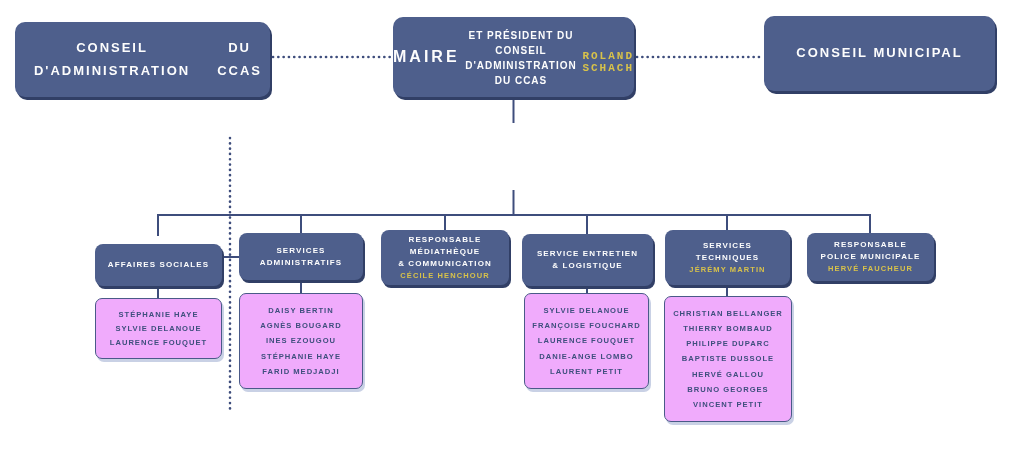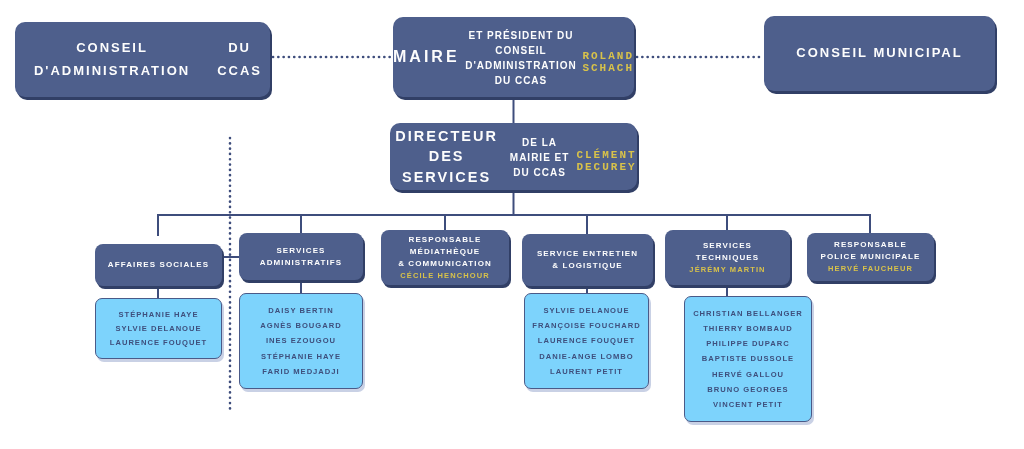--- a/index.html
+++ b/index.html
@@ -26,21 +26,21 @@
   .dept{
     position:absolute;z-index:1;background:#4e5f8c;border-radius:8px;
     box-shadow:2px 3px 0 #313f66;color:#fdfdfd;
     display:flex;flex-direction:column;align-items:center;justify-content:center;
     text-align:center;font-weight:bold;padding:2px 4px;box-sizing:border-box;
   }
   .dept .tline{font-size:8px;letter-spacing:1.1px;line-height:1.5;}
   .dept .head{font-size:7.5px;letter-spacing:1.1px;line-height:1.5;color:#d8c24a;}
 
   .staffbox{
-    position:absolute;z-index:1;background:#7dd3fc;border:1px solid #4a5a88;border-radius:7px;
+    position:absolute;z-index:1;background:#f0abfc;border:1px solid #4a5a88;border-radius:7px;
     box-shadow:2px 3px 0 #c9d1e5;color:#3e4f7d;
     display:flex;flex-direction:column;align-items:center;justify-content:space-evenly;
     text-align:center;font-weight:bold;padding:6px 2px;box-sizing:border-box;
   }
   .staffbox .sname{font-size:7.6px;letter-spacing:1px;line-height:1.2;}
 </style>
 </head>
 <body>
 
 <div id="canvas">
@@ -75,25 +75,20 @@
   <div class="box" style="left:393px;top:17px;width:241px;height:80px;">
     <div class="huge">MAIRE</div>
     <div class="sub" style="max-width:210px;">ET PRÉSIDENT DU CONSEIL D'ADMINISTRATION DU CCAS</div>
     <div class="person">ROLAND SCHACH</div>
   </div>
 
   <div class="box" style="left:764px;top:16px;width:231px;height:75px;">
     <div class="big">CONSEIL MUNICIPAL</div>
   </div>
 
-  <div class="box" style="left:390px;top:123px;width:247px;height:67px;">
-    <div class="mid">DIRECTEUR DES SERVICES</div>
-    <div class="sub">DE LA MAIRIE ET DU CCAS</div>
-    <div class="person">CLÉMENT DECUREY</div>
-  </div>
 
   <div class="dept" style="left:95px;top:244px;width:127px;height:42px;">
     <div class="tline">AFFAIRES SOCIALES</div>
   </div>
 
   <div class="dept" style="left:239px;top:233px;width:124px;height:47px;">
     <div class="tline">SERVICES</div>
     <div class="tline">ADMINISTRATIFS</div>
   </div>
 
@@ -136,21 +131,21 @@
   </div>
 
   <div class="staffbox" style="left:524px;top:293px;width:125px;height:96px;">
     <div class="sname">SYLVIE DELANOUE</div>
     <div class="sname">FRANÇOISE FOUCHARD</div>
     <div class="sname">LAURENCE FOUQUET</div>
     <div class="sname">DANIE-ANGE LOMBO</div>
     <div class="sname">LAURENT PETIT</div>
   </div>
 
-  <div class="staffbox" style="left:684px;top:296px;width:128px;height:126px;">
+  <div class="staffbox" style="left:664px;top:296px;width:128px;height:126px;">
     <div class="sname">CHRISTIAN BELLANGER</div>
     <div class="sname">THIERRY BOMBAUD</div>
     <div class="sname">PHILIPPE DUPARC</div>
     <div class="sname">BAPTISTE DUSSOLE</div>
     <div class="sname">HERVÉ GALLOU</div>
     <div class="sname">BRUNO GEORGES</div>
     <div class="sname">VINCENT PETIT</div>
   </div>
 
 </div>

